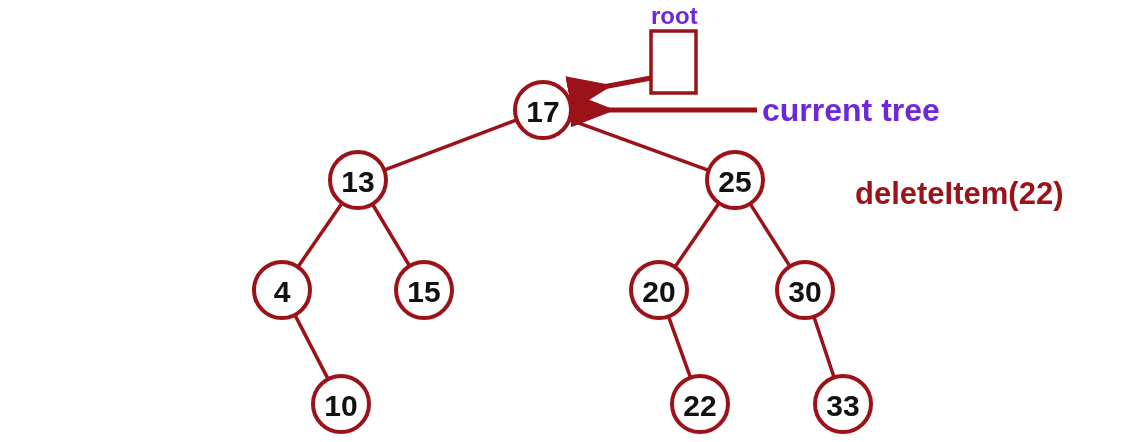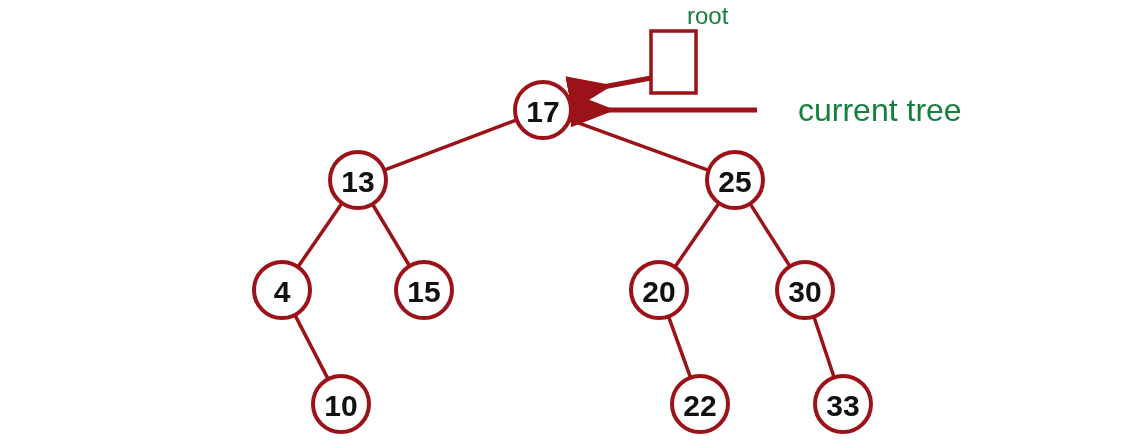--- a/index.html
+++ b/index.html
@@ -47,24 +47,23 @@
     fill: none;
   }
   .root-box {
     fill: #ffffff;
     stroke: #9B1218;
     stroke-width: 3.5;
   }
   .annot-text {
     position: absolute;
     font-family: "Liberation Sans", sans-serif;
-    font-weight: normal;
-    color: #15803d;
+    font-weight: bold;
+    color: #6d28d9;
     white-space: nowrap;
-    margin-left: 36px;
   }
   #root-label {
     left: 651px;
     top: 2px;
     font-size: 24px;
   }
   #current-tree-label {
     left: 762px;
     top: 92px;
     font-size: 32px;
@@ -151,14 +150,15 @@
           <circle cx="843" cy="404" r="28" class="node-circle"></circle>
           <text x="843" y="405" class="node-label">33</text>
         </g>
       </g>
   </svg>
 
   <div class="annot-text" id="root-label">root</div>
 
   <div class="annot-text" id="current-tree-label">current tree</div>
 
+  <div id="operation-label">deleteItem(22)</div>
 
 </div>
 
 </body></html>

